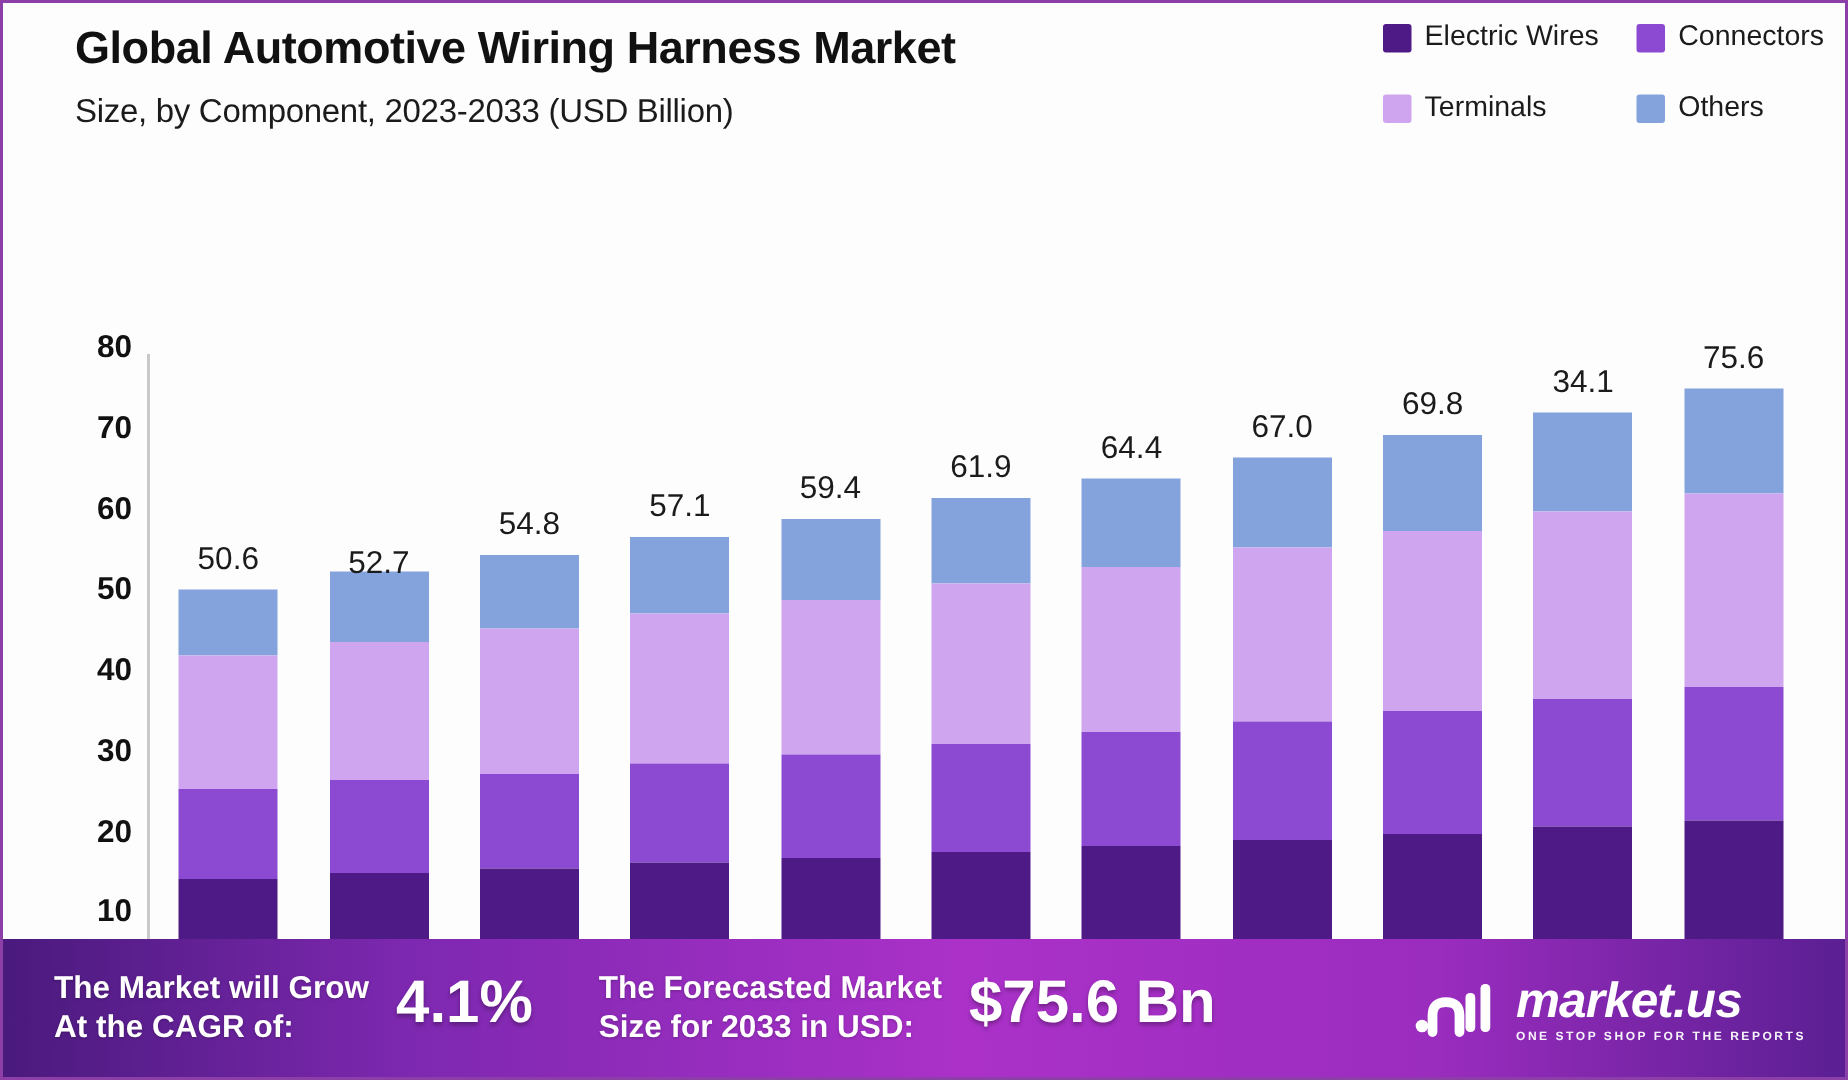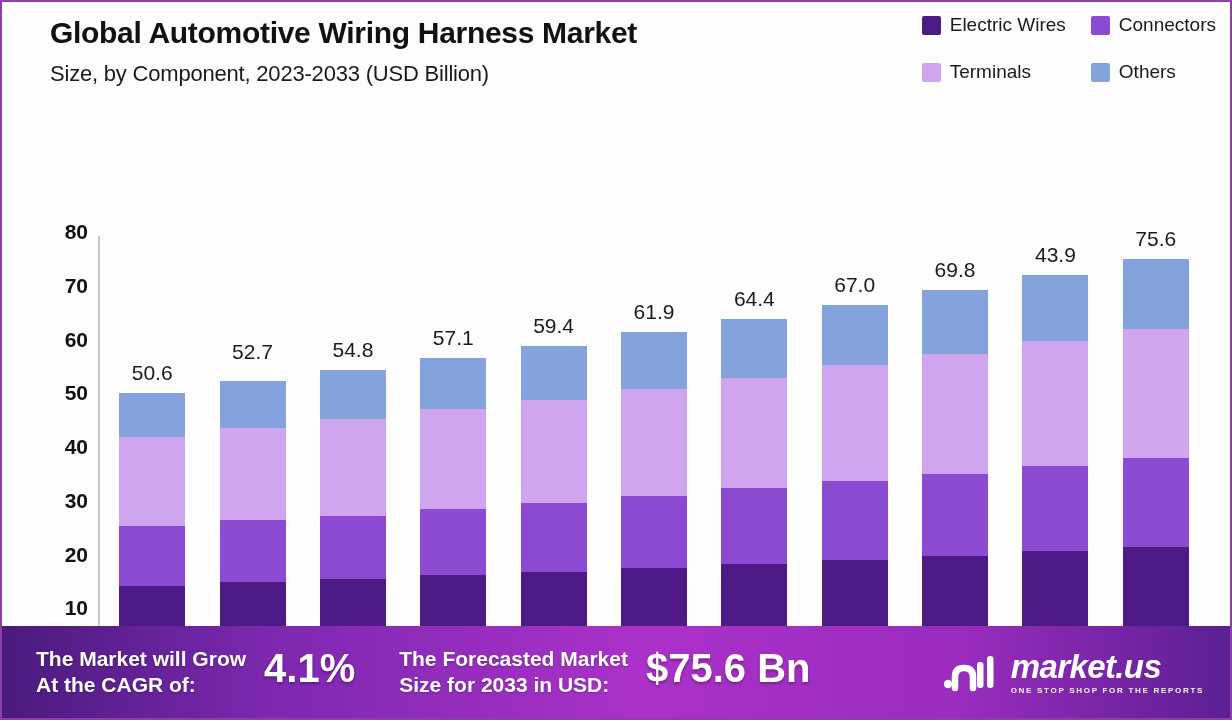--- a/index.html
+++ b/index.html
@@ -178,21 +178,21 @@
     <div class="axis-line-x"></div>
     <div class="bars" id="bars">
         <div class="bar-col">
           <div class="bar-total" style="bottom: 277.445px;">50.6</div>
           <div class="seg" style="background: rgb(132, 163, 221); height: 44.73px;"></div>
           <div class="seg" style="background: rgb(207, 165, 240); height: 88.9275px;"></div>
           <div class="seg" style="background: rgb(139, 74, 209); height: 59.64px;"></div>
           <div class="seg" style="background: rgb(78, 26, 134); height: 76.1475px;"></div>
         </div>
         <div class="bar-col">
-          <div class="bar-total" style="bottom: 298px; text-align: right;">52.7</div>
+          <div class="bar-total" style="bottom: 274px; text-align: right;">52.7</div>
           <div class="seg" style="background: rgb(132, 163, 221); height: 46.3275px;"></div>
           <div class="seg" style="background: rgb(207, 165, 240); height: 92.655px;"></div>
           <div class="seg" style="background: rgb(139, 74, 209); height: 61.77px;"></div>
           <div class="seg" style="background: rgb(78, 26, 134); height: 79.875px;"></div>
         </div>
         <div class="bar-col">
           <div class="bar-total" style="bottom: 299.81px;">54.8</div>
           <div class="seg" style="background: rgb(132, 163, 221); height: 48.99px;"></div>
           <div class="seg" style="background: rgb(207, 165, 240); height: 96.3825px;"></div>
           <div class="seg" style="background: rgb(139, 74, 209); height: 63.3675px;"></div>
@@ -234,21 +234,21 @@
           <div class="seg" style="background: rgb(78, 26, 134); height: 102.24px;"></div>
         </div>
         <div class="bar-col">
           <div class="bar-total" style="bottom: 379.685px;">69.8</div>
           <div class="seg" style="background: rgb(132, 163, 221); height: 63.3675px;"></div>
           <div class="seg" style="background: rgb(207, 165, 240); height: 119.812px;"></div>
           <div class="seg" style="background: rgb(139, 74, 209); height: 82.005px;"></div>
           <div class="seg" style="background: rgb(78, 26, 134); height: 106.5px;"></div>
         </div>
         <div class="bar-col">
-          <div class="bar-total" style="bottom: 394.595px;">43.9</div>
+          <div class="bar-total" style="bottom: 394.595px;">34.1</div>
           <div class="seg" style="background: rgb(132, 163, 221); height: 66.03px;"></div>
           <div class="seg" style="background: rgb(207, 165, 240); height: 124.073px;"></div>
           <div class="seg" style="background: rgb(139, 74, 209); height: 85.7325px;"></div>
           <div class="seg" style="background: rgb(78, 26, 134); height: 110.76px;"></div>
         </div>
         <div class="bar-col">
           <div class="bar-total" style="bottom: 410.57px;">75.6</div>
           <div class="seg" style="background: rgb(132, 163, 221); height: 69.225px;"></div>
           <div class="seg" style="background: rgb(207, 165, 240); height: 128.865px;"></div>
           <div class="seg" style="background: rgb(139, 74, 209); height: 89.46px;"></div>

